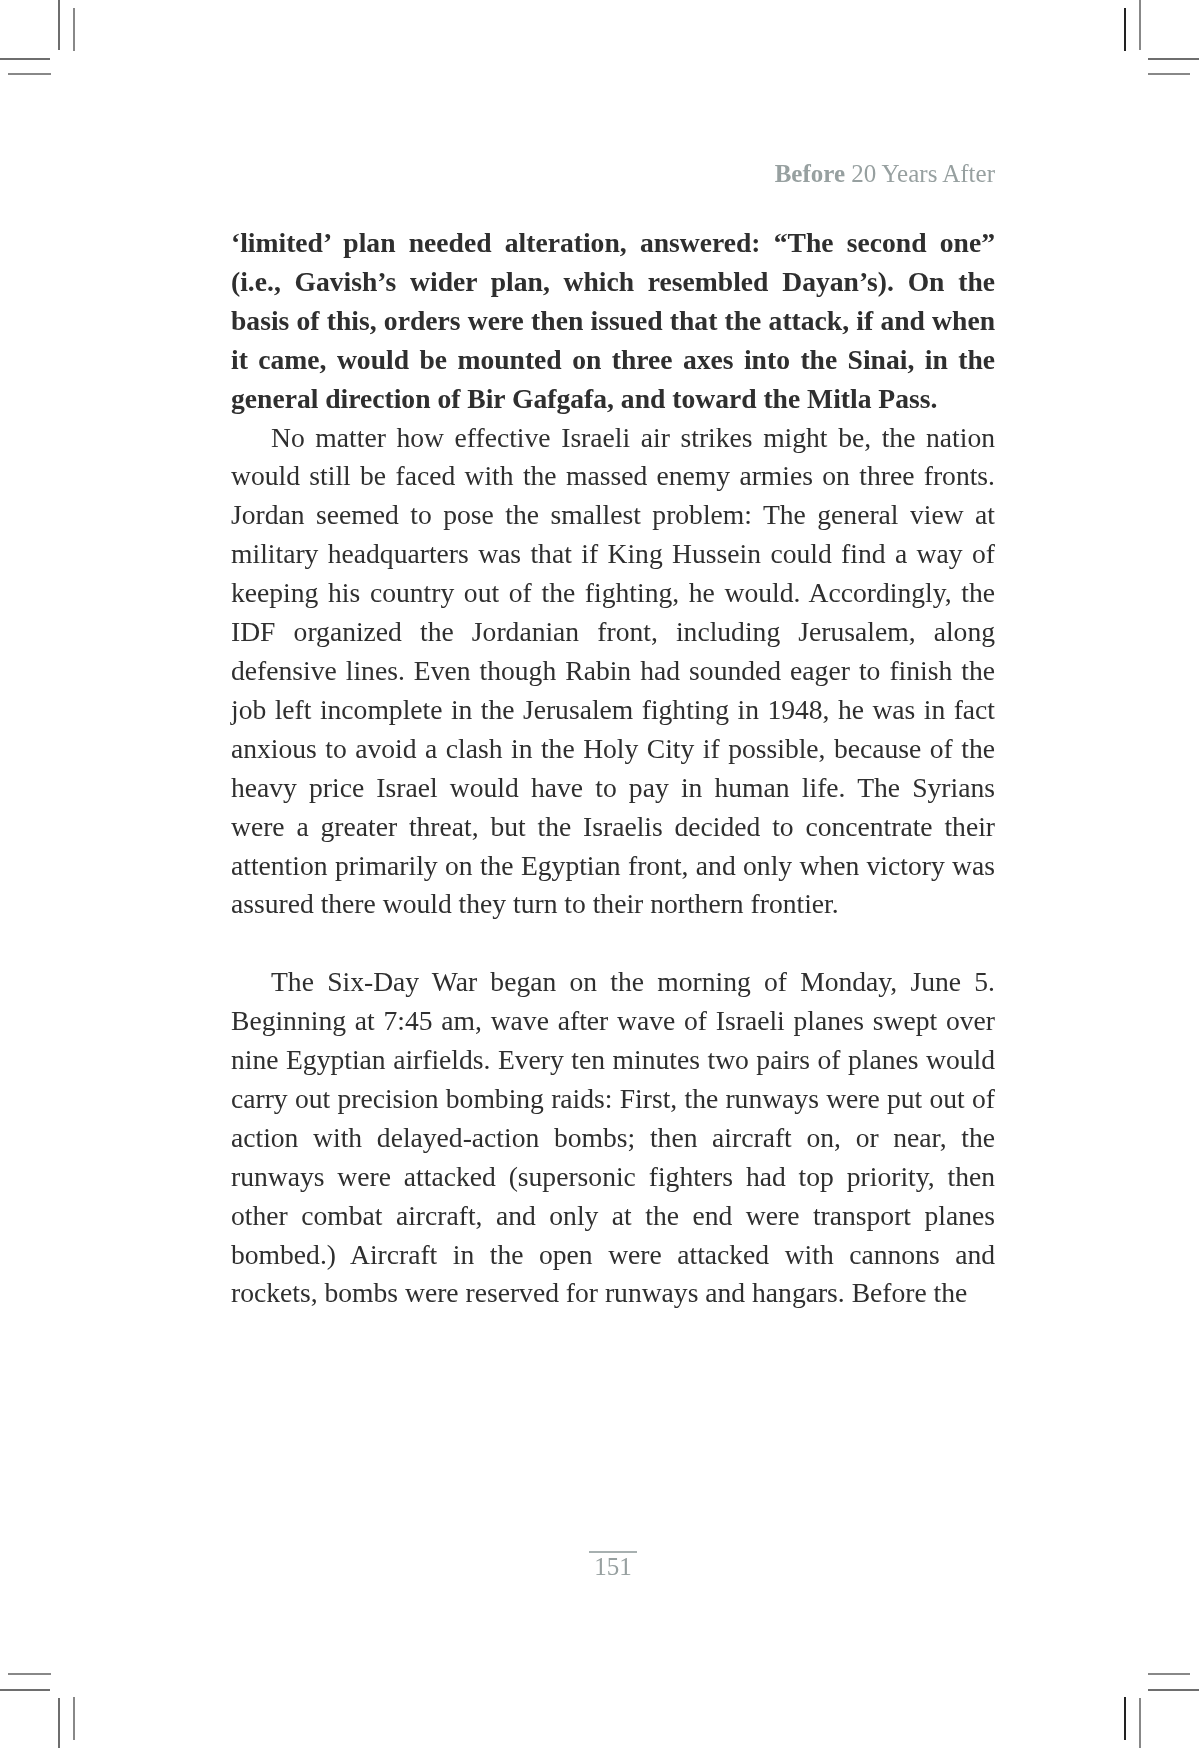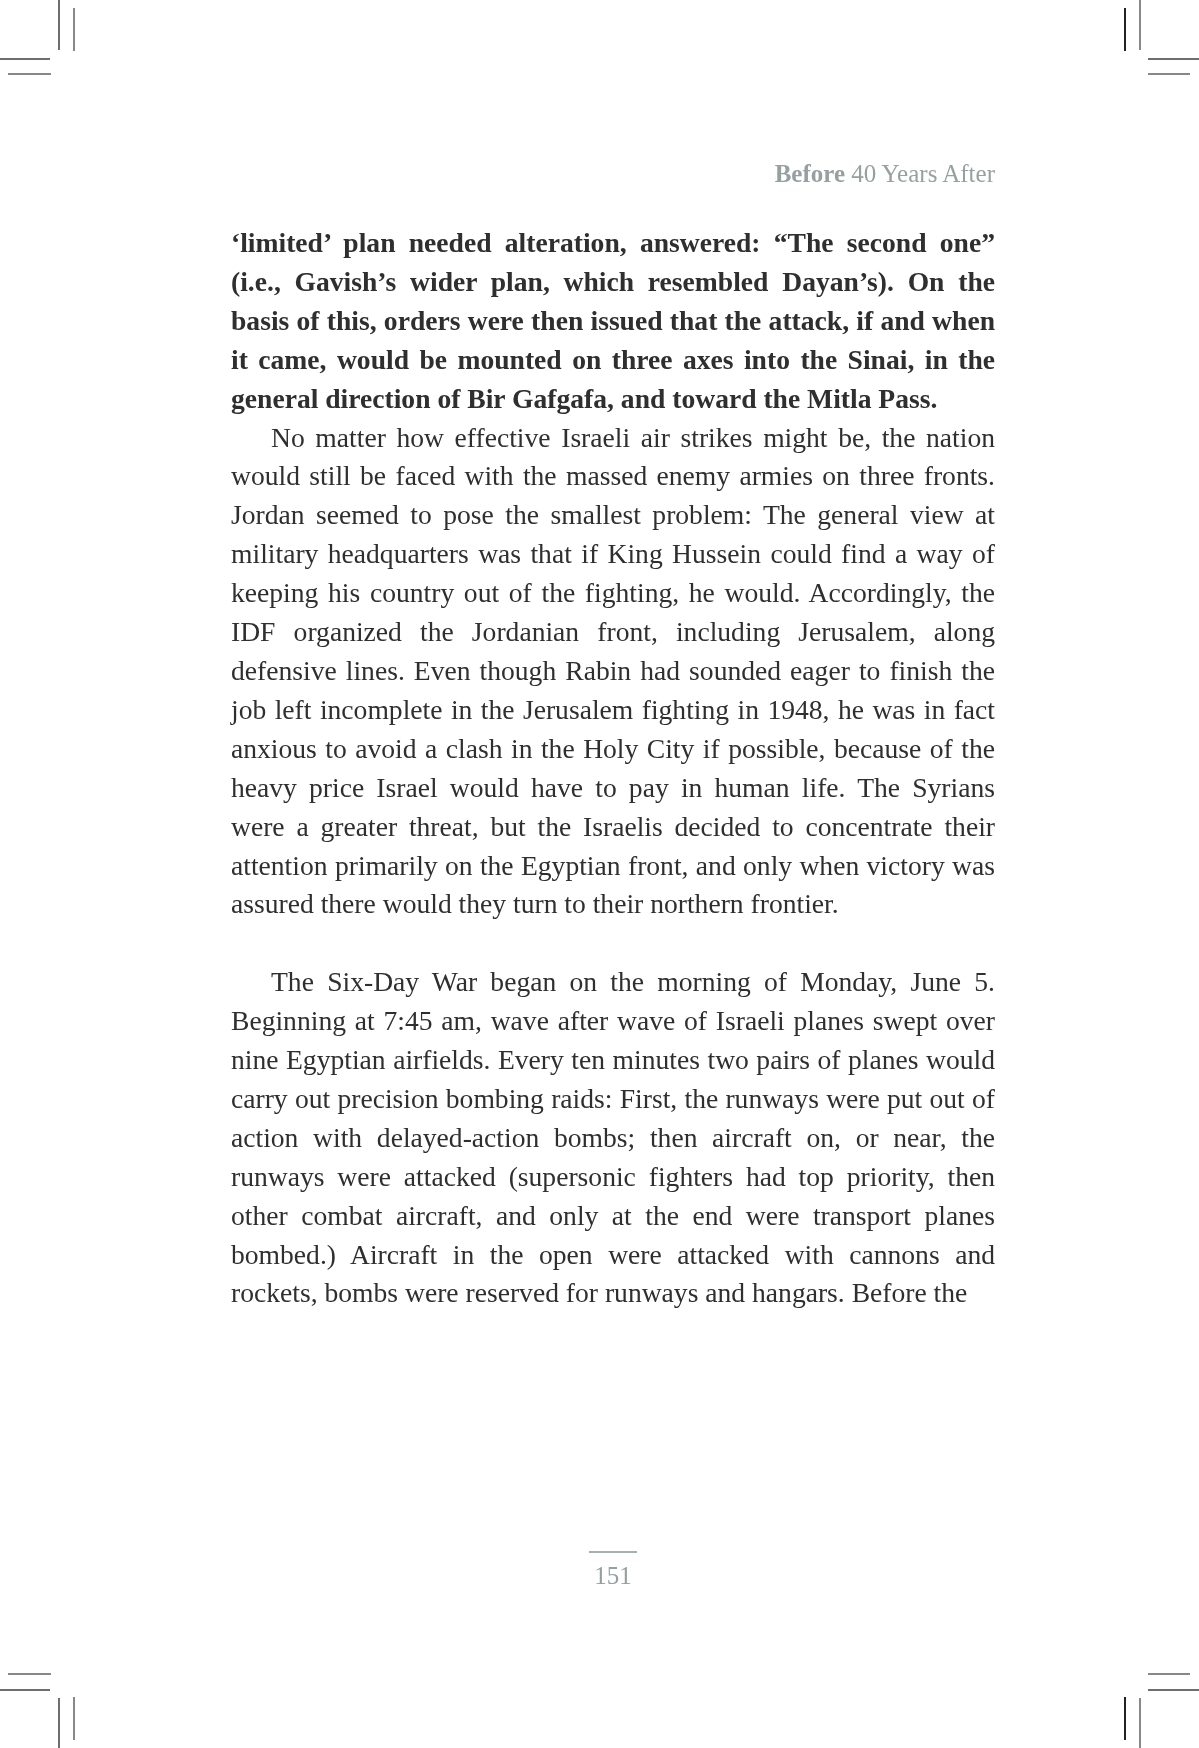--- a/index.html
+++ b/index.html
@@ -4,21 +4,21 @@
 <style>
   html, body { margin:0; padding:0; background:#ffffff; }
   body { width:1199px; height:1748px; position:relative; overflow:hidden; font-family:"Liberation Serif", serif; }
   .crop { position:absolute; background:#6e6e6e; }
   .running-head { position:absolute; right:204px; top:160px; font-size:25px; color:#97a0a0; letter-spacing:0; white-space:nowrap; }
   .running-head b { font-weight:bold; }
   .body-text { position:absolute; left:231px; top:224px; width:764px; font-size:27.6px; line-height:38.9px; color:#2f2f2f; text-align:justify; }
   .body-text p { margin:0; text-indent:40px; }
   .body-text p.first { text-indent:0;font-weight:bold; }
   .body-text p.gap { margin-top:38.9px; }
-  .folio { position:absolute; left:589px; top:1551px; width:48px; text-align:center; font-size:25px; color:#97a0a0; border-top:2px solid #a7b0b0; padding-top:10px; line-height:26px; }
+  .folio { position:absolute; left:589px; top:1551px; width:48px; text-align:center; font-size:25px; color:#97a0a0; border-top:2px solid #a7b0b0; padding-top:1px; line-height:26px; }
 </style>
 </head>
 <body>
 
 <div class="crop" style="left:58px; top:0; width:2px; height:50px;"></div>
 <div class="crop" style="left:73px; top:8px; width:2px; height:43px; background:#888;"></div>
 <div class="crop" style="left:0; top:58px; width:50px; height:2px;"></div>
 <div class="crop" style="left:8px; top:73px; width:43px; height:2px; background:#888;"></div>
 
 <div class="crop" style="left:1124px; top:8px; width:2px; height:43px; background:#222;"></div>
@@ -29,21 +29,21 @@
 <div class="crop" style="left:8px; top:1673px; width:43px; height:2px; background:#888;"></div>
 <div class="crop" style="left:0; top:1689px; width:50px; height:2px;"></div>
 <div class="crop" style="left:58px; top:1698px; width:2px; height:50px;"></div>
 <div class="crop" style="left:73px; top:1697px; width:2px; height:43px; background:#888;"></div>
 
 <div class="crop" style="left:1148px; top:1673px; width:42px; height:2px; background:#888;"></div>
 <div class="crop" style="left:1148px; top:1689px; width:51px; height:2px;"></div>
 <div class="crop" style="left:1124px; top:1697px; width:2px; height:43px; background:#222;"></div>
 <div class="crop" style="left:1139px; top:1698px; width:2px; height:50px; background:#888;"></div>
 
-<div class="running-head"><b>Before</b><span> 40 Years After</span></div>
+<div class="running-head"><b>Before</b><span> 20 Years After</span></div>
 
 <div class="body-text">
   <p class="first">‘limited’ plan needed alteration, answered: “The second one” (i.e., Gavish’s wider plan, which resembled Dayan’s). On the basis of this, orders were then issued that the attack, if and when it came, would be mounted on three axes into the Sinai, in the general direction of Bir Gafgafa, and toward the Mitla Pass.</p>
   <p>No matter how effective Israeli air strikes might be, the nation would still be faced with the massed enemy armies on three fronts. Jordan seemed to pose the smallest problem: The general view at military headquarters was that if King Hussein could find a way of keeping his country out of the fighting, he would. Accordingly, the IDF organized the Jordanian front, including Jerusalem, along defensive lines. Even though Rabin had sounded eager to finish the job left incomplete in the Jerusalem fighting in 1948, he was in fact anxious to avoid a clash in the Holy City if possible, because of the heavy price Israel would have to pay in human life. The Syrians were a greater threat, but the Israelis decided to concentrate their attention primarily on the Egyptian front, and only when victory was assured there would they turn to their northern frontier.</p>
   <p class="gap">The Six-Day War began on the morning of Monday, June 5. Beginning at 7:45 am, wave after wave of Israeli planes swept over nine Egyptian airfields. Every ten minutes two pairs of planes would carry out precision bombing raids: First, the runways were put out of action with delayed-action bombs; then aircraft on, or near, the runways were attacked (supersonic fighters had top priority, then other combat aircraft, and only at the end were transport planes bombed.) Aircraft in the open were attacked with cannons and rockets, bombs were reserved for runways and hangars. Before the</p>
 </div>
 
 <div class="folio">151</div>
 
 </body></html>

